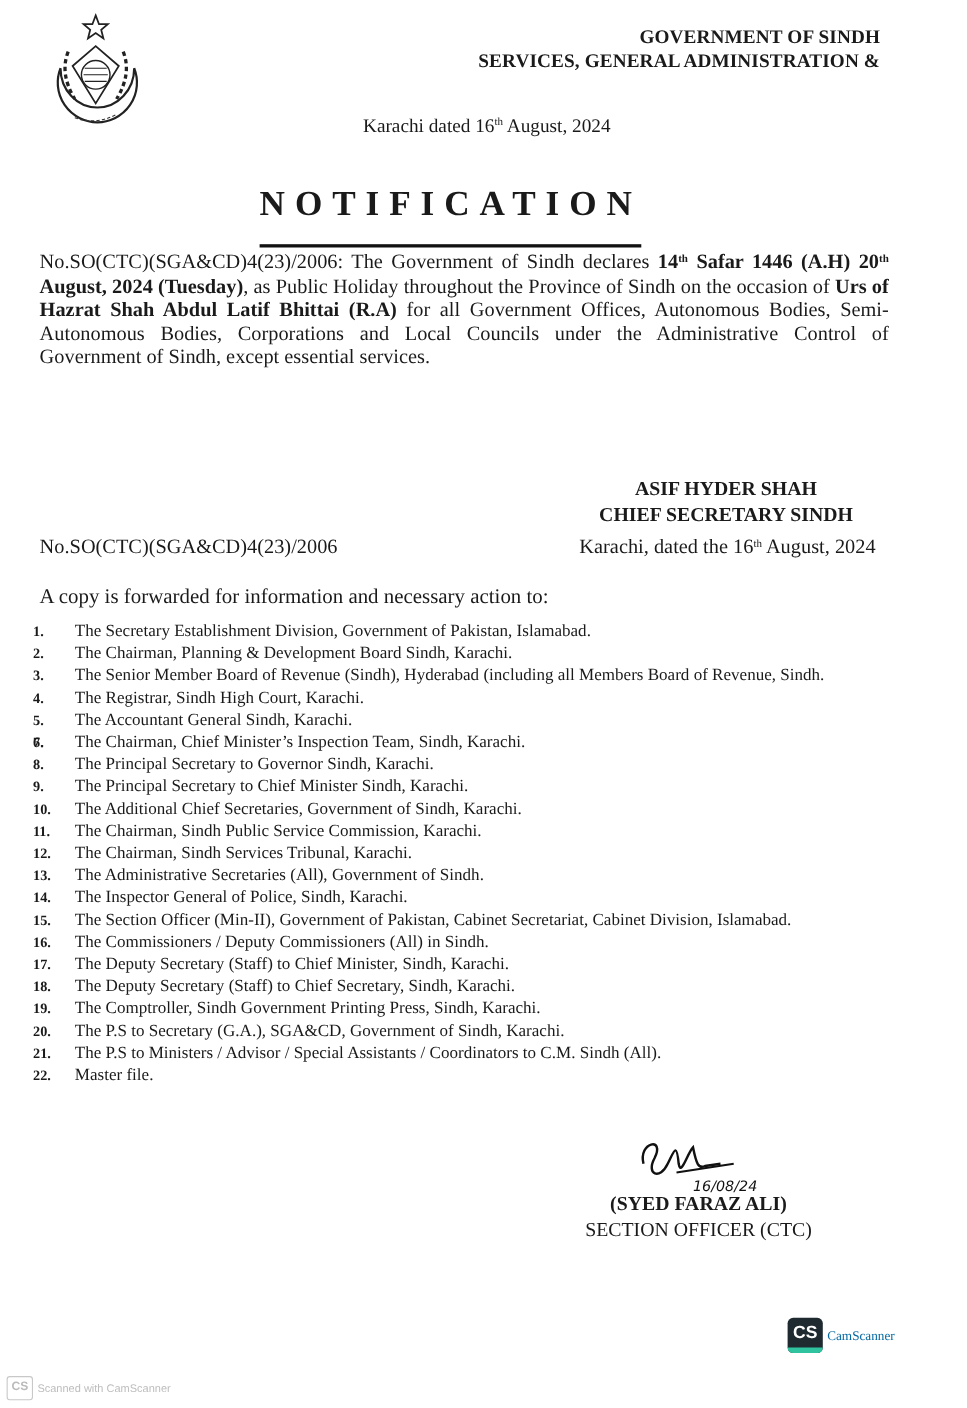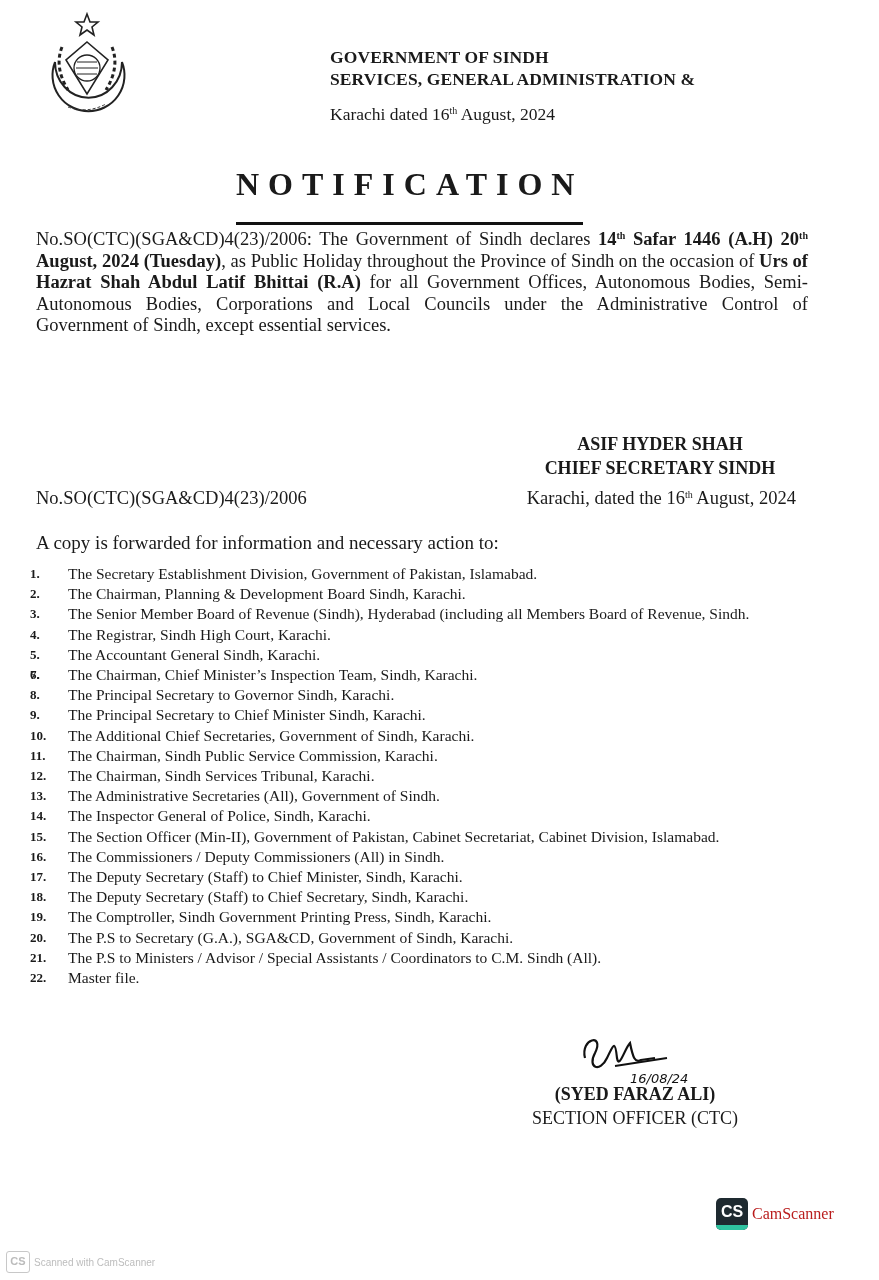--- a/index.html
+++ b/index.html
@@ -2,40 +2,40 @@
 <html><head>
 <meta charset="utf-8">
 <style>
   html, body { margin:0; padding:0; }
   body {
     width:879px; height:1280px; background:#ffffff; position:relative; overflow:hidden;
     font-family:"Liberation Serif", "DejaVu Serif", serif; color:#1a1a1a;
   }
   .abs { position:absolute; }
   .logo { left:40px; top:12px; width:95px; height:110px; }
-  .header { left:330px; top:22px; width:470px; text-align:left; font-weight:bold; font-size:17.5px; line-height:22px; letter-spacing:0.1px;margin-top:24px; }
+  .header { left:330px; top:22px; width:470px; text-align:right; font-weight:bold; font-size:17.5px; line-height:22px; letter-spacing:0.1px; }
   .header-date { left:330px; top:104px; width:470px; text-align:left; font-size:17.5px; }
   sup { font-size:10px; vertical-align:6px; line-height:0; }
   .title { left:236px; top:166px; font-size:32px; font-weight:bold; letter-spacing:9px; border-bottom:3px solid #111; line-height:36px; padding-bottom:20px; }
   .body-para { left:36px; top:229px; width:772px; font-size:18.5px; line-height:21.5px; text-align:justify; }
   .sign1 { left:470px; top:432px; width:380px; text-align:center; font-weight:bold; font-size:18px; line-height:24px; }
   .ref-row { left:36px; top:488px; width:760px; font-size:18.5px; }
   .ref-row .right { position:absolute; right:0; top:0; }
   .fwd { left:36px; top:532px; font-size:19px; }
   .distribution { left:30px; top:564px; width:770px; font-size:15.5px; line-height:20.2px; }
   .distribution ol { margin:0; padding:0; list-style:none; }
   .distribution li { position:relative; padding-left:38px; text-align:justify; }
   .distribution li .num { position:absolute; left:0; top:0; width:26px; text-align:left; font-size:13px; font-weight:bold; }
   .sig-mark { left:575px; top:1028px; width:170px; height:60px; }
   .sign2 { left:500px; top:1082px; width:270px; text-align:center; font-size:18px; line-height:24px; }
   .sign2 .name { font-weight:bold; }
   .cs-badge { left:716px; top:1198px; display:flex; align-items:center; gap:4px; }
   .cs-icon { width:32px; height:32px; background:#1e2a30; border-radius:5px; color:#fff; font-family:"Liberation Sans", sans-serif; font-weight:bold; font-size:16px; text-align:center; line-height:28px; position:relative; overflow:hidden; }
   .cs-icon::after { content:""; position:absolute; left:0; bottom:0; width:100%; height:5px; background:#2fc3a0; }
-  .cs-label { font-size:16px; color:#b91c1c; }
+  .cs-label { font-size:12px; color:#0369a1; }
   .scanned { left:6px; top:1251px; display:flex; align-items:center; gap:4px; color:#bdbdbd; font-family:"Liberation Sans", sans-serif; font-size:10px; }
   .scanned-icon { width:24px; height:22px; border:1.5px solid #c8c8c8; border-radius:3px; color:#bbb; font-weight:bold; font-size:11px; text-align:center; line-height:18px; box-sizing:border-box; }
 </style>
 </head>
 <body>
 
 <div class="abs logo">
   <svg width="95" height="110" viewBox="0 0 95 110">
     <polygon points="47,2 50,10 58,10 52,15 54,23 47,18 40,23 42,15 36,10 44,10" fill="none" stroke="#222" stroke-width="1.6"></polygon>
     <path d="M15,50 A36,36 0 1,0 82,50 A30,32 0 1,1 15,50 Z" fill="none" stroke="#222" stroke-width="2"></path>

